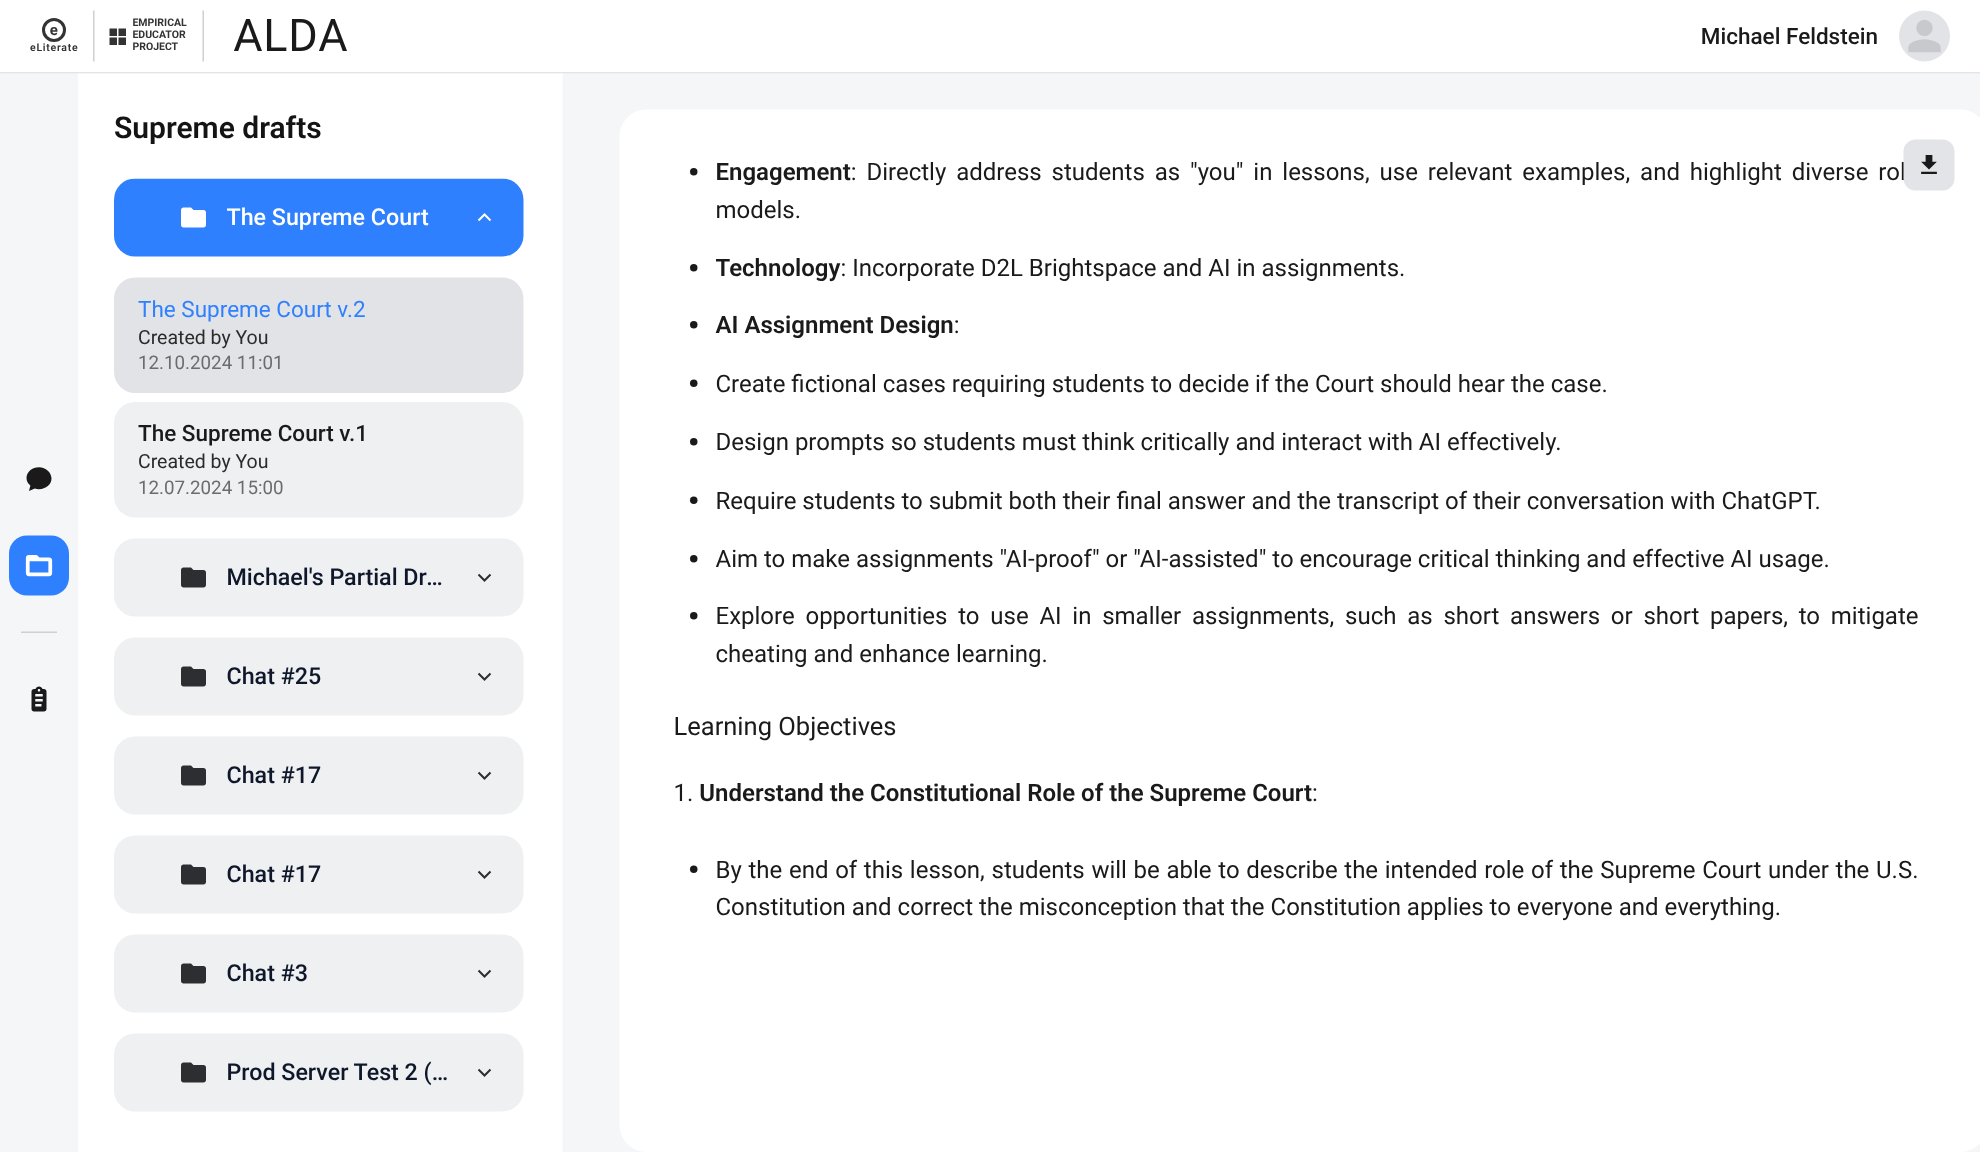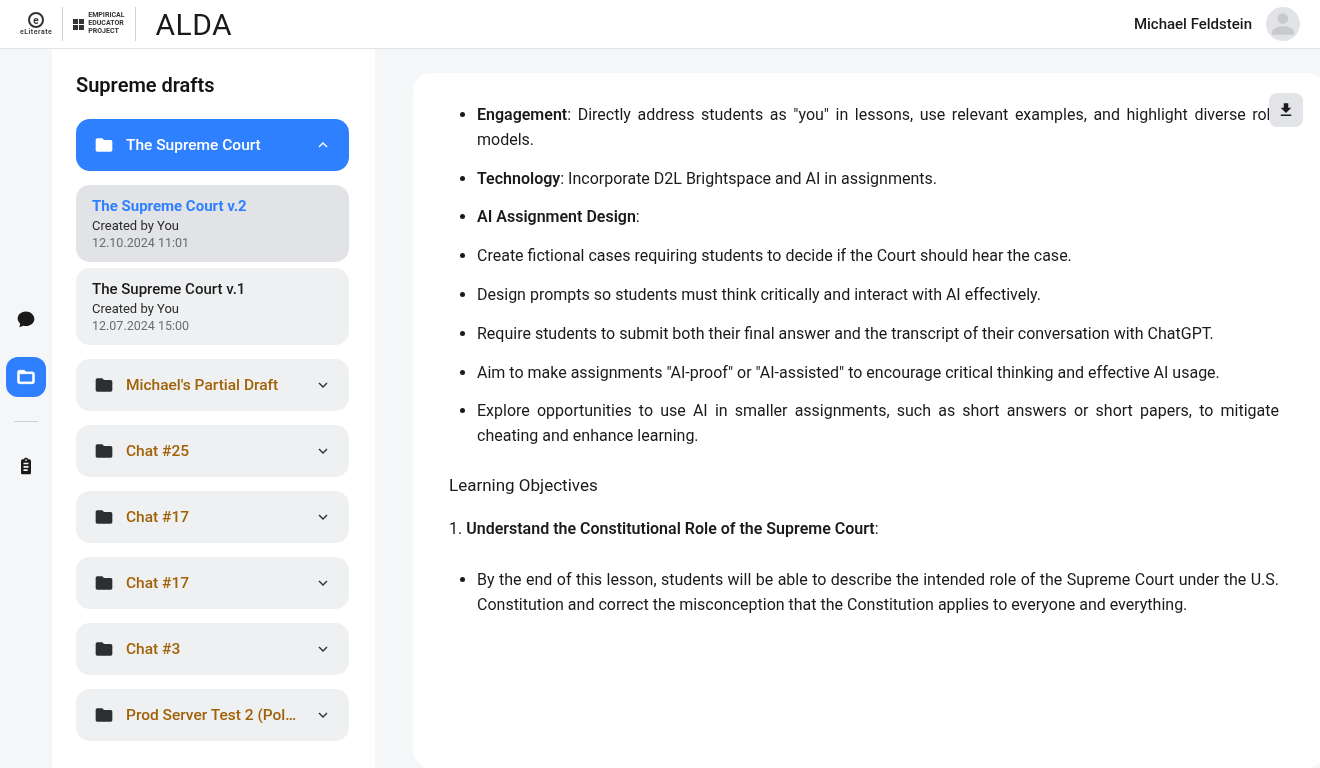--- a/index.html
+++ b/index.html
@@ -76,39 +76,40 @@
   .folder {
     background:#eef0f2;
     border-radius:14px;
     margin-bottom:14px;
   }
   .folder-header{
     display:flex;align-items:center;
     padding:16px 18px;
     cursor:pointer;
     gap:12px;
-  }
-  .folder-header .label{ flex:1; font-size:15.5px; font-weight:500; color:#a16207; white-space:nowrap; overflow:hidden; text-overflow:ellipsis;}
+    margin-left:25px;
+  }
+  .folder-header .label{ flex:1; font-size:15.5px; font-weight:500; color:#0f172a; white-space:nowrap; overflow:hidden; text-overflow:ellipsis;}
   .folder-header svg.folder-ic{width:20px;height:20px;fill:#2d2e31;flex-shrink:0;}
   .folder-header svg.chev{width:16px;height:16px;stroke:#2d2e31;stroke-width:2;fill:none;flex-shrink:0;}
 
   .folder.active { background:#2f80ff; }
   .folder.active .folder-header .label{ color:#fff;}
   .folder.active svg.folder-ic{fill:#fff;}
   .folder.active svg.chev{stroke:#fff;}
 
   .draft {
     background:#eef0f2;
     border-radius:14px;
     margin-bottom:6px;
     padding:12px 16px 12px 16px;
     cursor:pointer;
   }
   .draft.active { background:#e1e3e6; }
-  .draft .title{font-size:15px; color:#2f80ff; font-weight:700; margin-bottom:2px;}
+  .draft .title{font-size:15px; color:#2f80ff; font-weight:400; margin-bottom:2px;}
   .draft:not(.active) .title{ color:#1a1a1a; font-weight:500;}
   .draft .meta{font-size:13px; color:#2b2b2b; line-height:1.4;}
   .draft .ts{font-size:12.5px; color:#6b6c70;}
 
   .draft-wrap{ margin-bottom:14px; }
 
   
   .main {
     flex:1;
     padding: 24px 0 0 38px;

